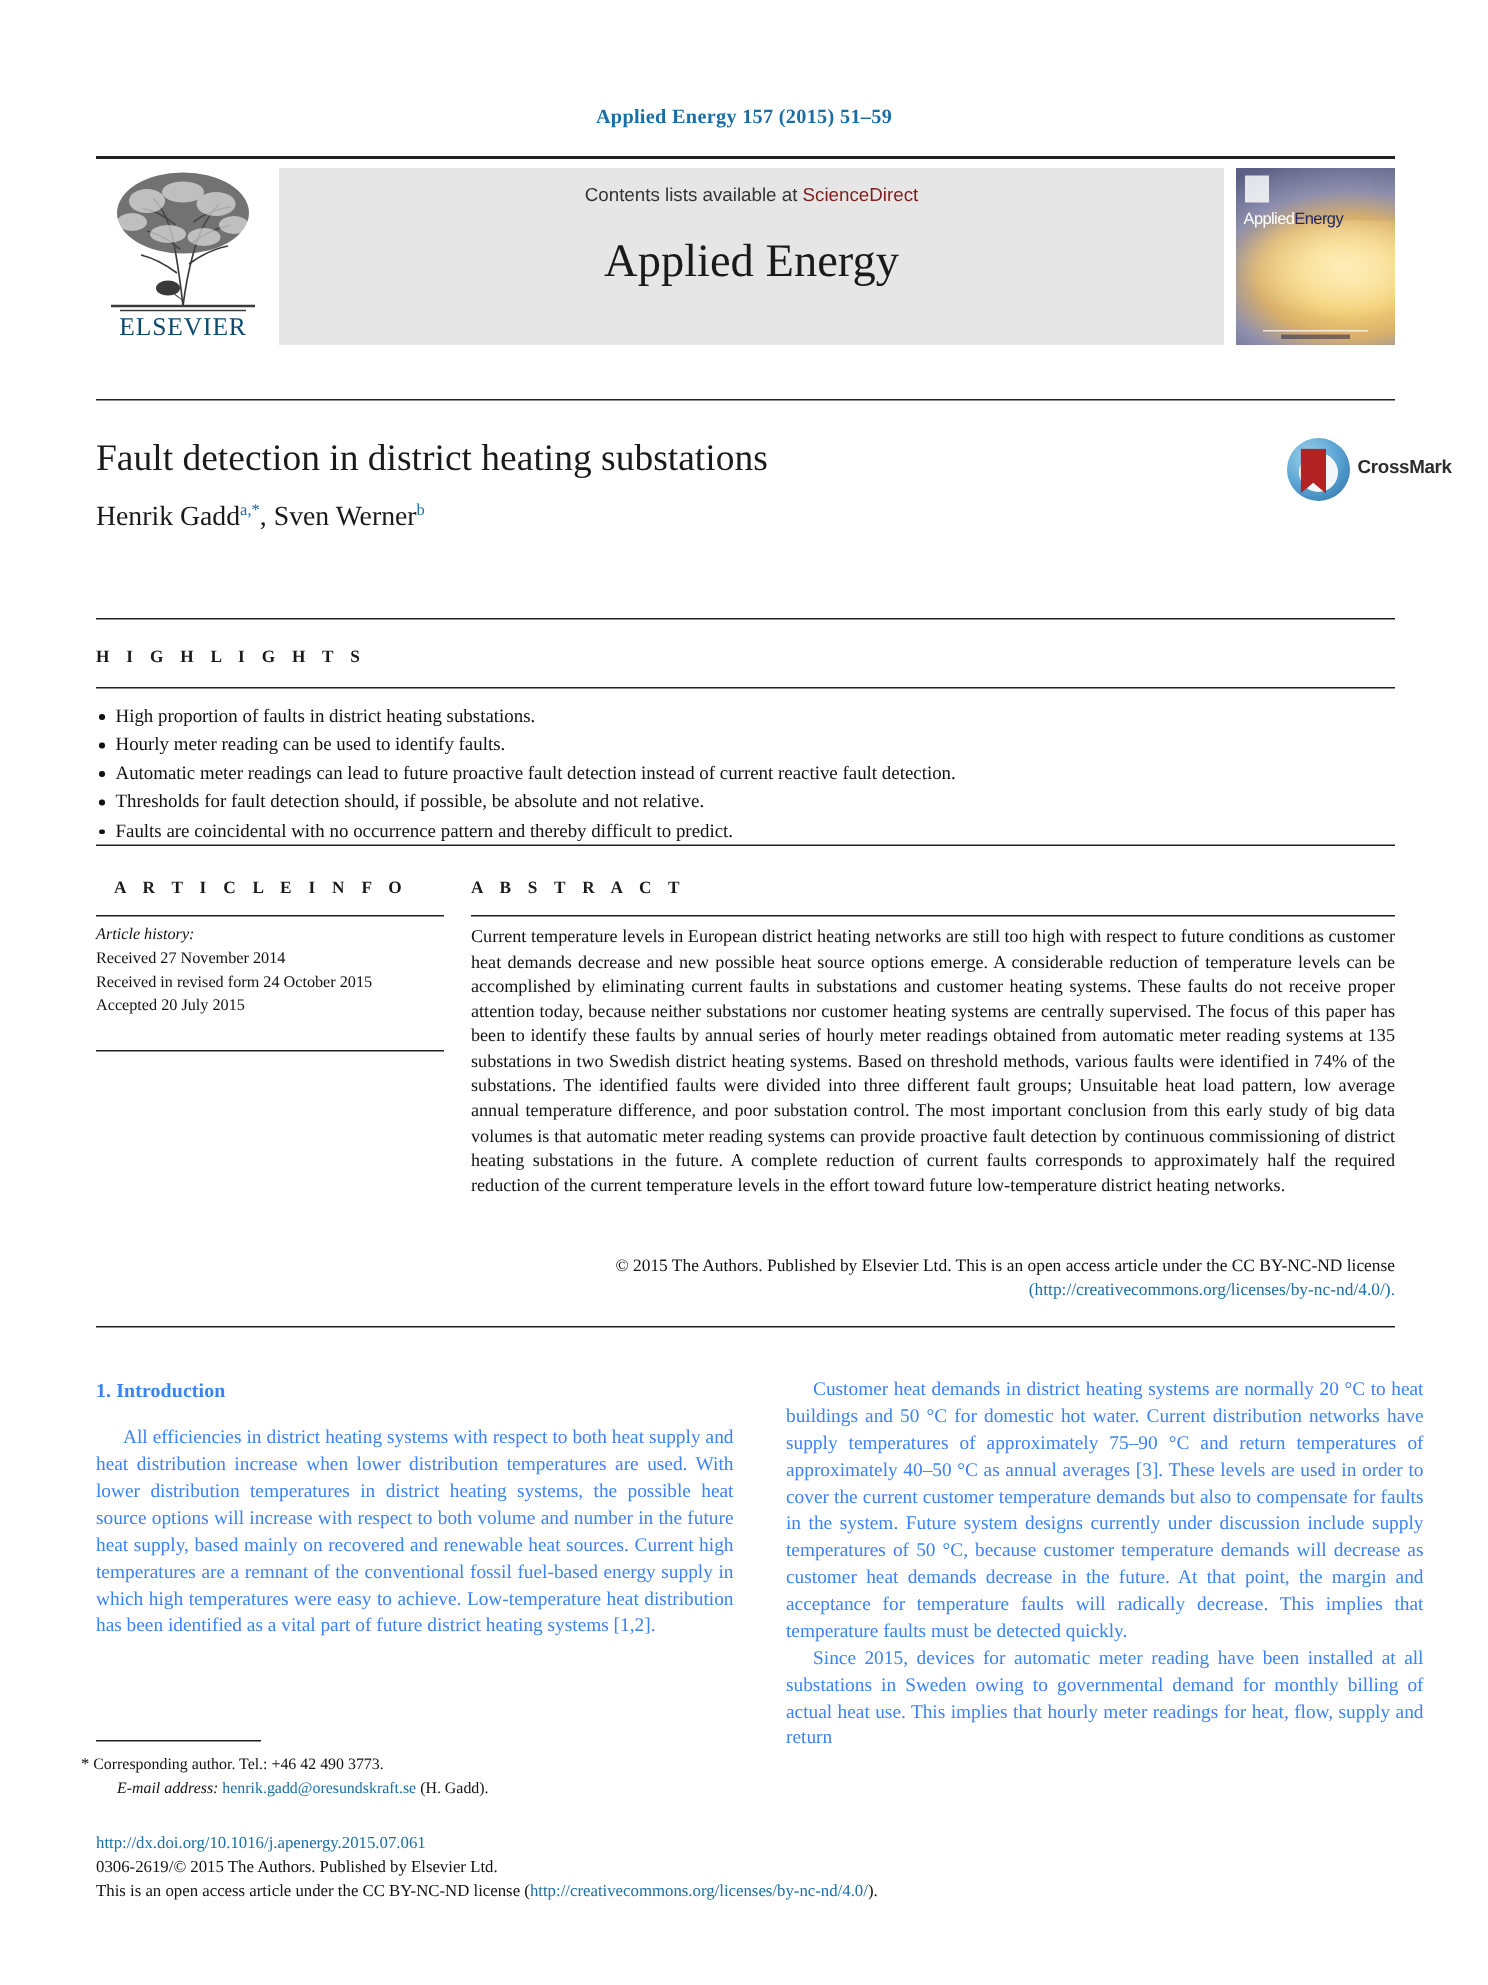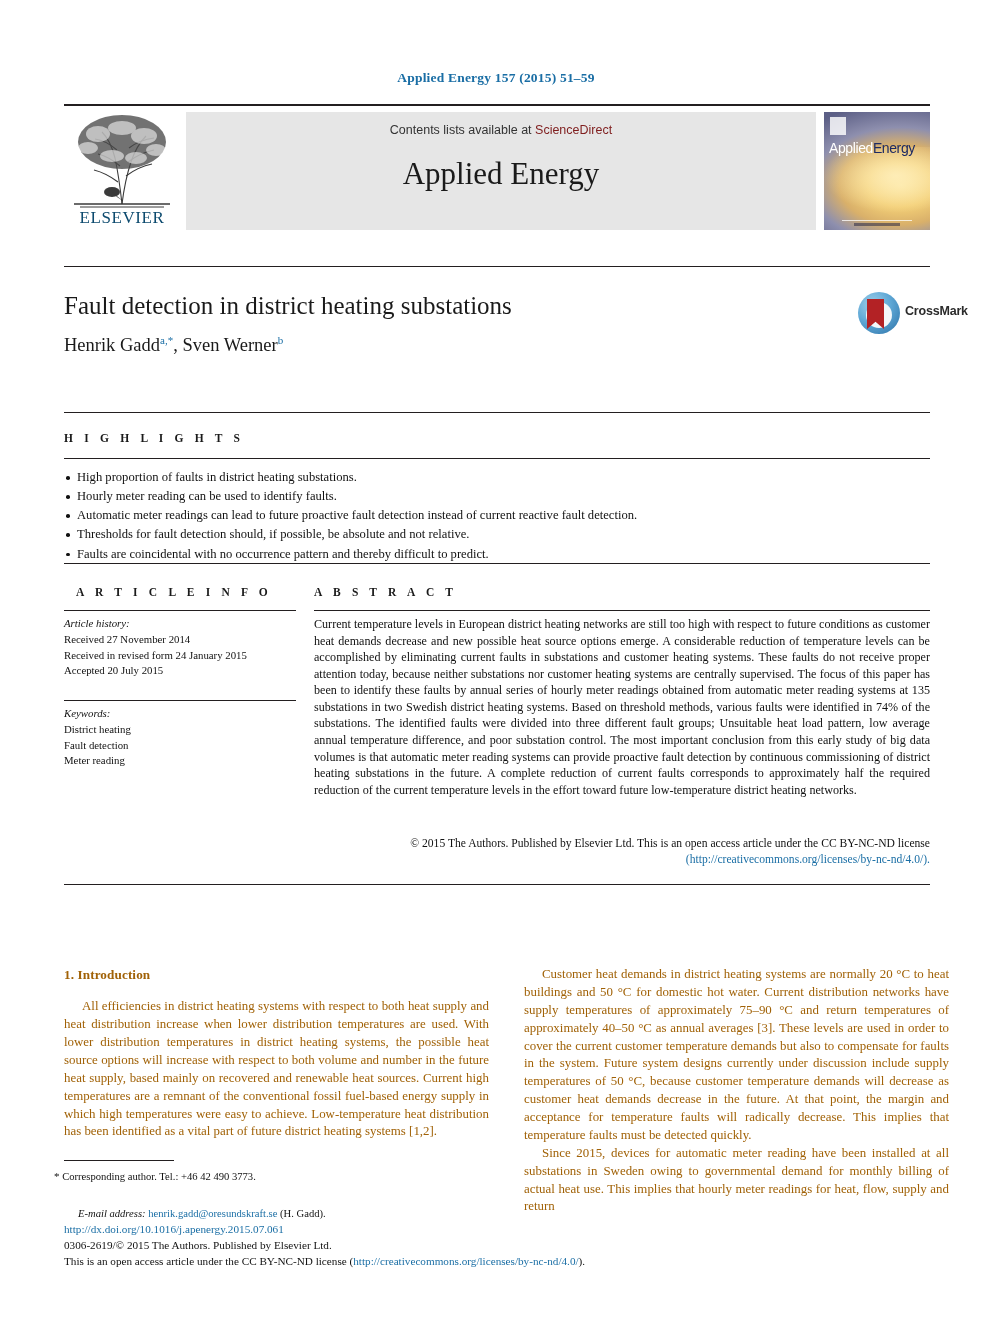--- a/index.html
+++ b/index.html
@@ -120,21 +120,21 @@
   .cover-sheen {
     position:absolute; left:-10%; top:30%;
     width:130%; height:60%;
     background: radial-gradient(ellipse at 60% 40%, rgba(255,240,190,.85), rgba(255,225,150,0) 62%);
   }
   .cover-title {
     position: absolute;
     left: 5px; top: 28px;
     width: 98px;
     font-family: "Liberation Sans", sans-serif;
-    font-size: 14px;
+    font-size: 11px;
     color: #ffffff;
     letter-spacing: -0.4px;
   }
   .cover-title .b { color: #1d2a63; }
   .cover-elsevier-mark {
     position:absolute; left:6px; top:5px;
     width:16px; height:18px;
     background:#ffffff;
     opacity:.82;
   }
@@ -318,23 +318,22 @@
   }
 
   
   .col {
     position:absolute;
     width: 425px;
     font-family:"Liberation Serif", serif;
     font-size:12.9px;
     line-height:1.385;
     text-align: justify;
-    color:#a16207;
+    color:#3b82f6;
     hyphens:auto;
-    margin-top:48px;
   }
   .col-left { left:64px; top:918px; }
   .col-right { left:524px; top:918px; }
   .col h2 {
     margin:0 0 14px 0;
     font-size:13.2px;
     font-weight:bold;
     letter-spacing:0.1px;
   }
   .col p { margin:0; text-indent:18px; }
@@ -347,21 +346,21 @@
   }
   .footnote {
     position:absolute; left:48px; top:1168px;
     width:425px;
     font-family:"Liberation Serif", serif;
     font-size:10.6px;
     line-height:1.5;
     color:#111;
   }
   .footnote .fn-line { padding-left:18px; text-indent:-12px; }
-  .footnote .fn-line2 { padding-left:30px;margin-top:21px; }
+  .footnote .fn-line2 { padding-left:30px; }
   .fn-star { font-size:11px; }
   .fn-em { font-style: italic; }
 
   .bottom-block {
     position:absolute; left:64px; top:1222px;
     width:700px;
     font-family:"Liberation Serif", serif;
     font-size:11.2px;
     line-height:1.42;
     color:#111;
@@ -459,30 +458,24 @@
   <div class="hl-rule-bot"></div>
 
   <div class="section-head ai-head">A R T I C L E   I N F O</div>
   <div class="section-head ab-head">A B S T R A C T</div>
   <div class="ai-rule"></div>
   <div class="ab-rule"></div>
 
   <div class="ai-body">
     <div class="ai-label">Article history:</div>
     <div>Received 27 November 2014</div>
-    <div>Received in revised form 24 January 2015</div>
+    <div>Received in revised form 24 October 2015</div>
     <div>Accepted 20 July 2015</div>
   </div>
   <div class="ai-rule2"></div>
-  <div class="ai-keywords">
-    <div class="ai-label">Keywords:</div>
-    <div>District heating</div>
-    <div>Fault detection</div>
-    <div>Meter reading</div>
-  </div>
 
   <div class="abstract">Current temperature levels in European district heating networks are still too high with respect to future conditions as customer heat demands decrease and new possible heat source options emerge. A considerable reduction of temperature levels can be accomplished by eliminating current faults in substations and customer heating systems. These faults do not receive proper attention today, because neither substations nor customer heating systems are centrally supervised. The focus of this paper has been to identify these faults by annual series of hourly meter readings obtained from automatic meter reading systems at 135 substations in two Swedish district heating systems. Based on threshold methods, various faults were identified in 74% of the substations. The identified faults were divided into three different fault groups; Unsuitable heat load pattern, low average annual temperature difference, and poor substation control. The most important conclusion from this early study of big data volumes is that automatic meter reading systems can provide proactive fault detection by continuous commissioning of district heating substations in the future. A complete reduction of current faults corresponds to approximately half the required reduction of the current temperature levels in the effort toward future low-temperature district heating networks.</div>
   <div class="copyright">
     <span class="l1">© 2015 The Authors. Published by Elsevier Ltd. This is an open access article under the CC BY-NC-ND license</span>
     <span class="l2 link">(http://creativecommons.org/licenses/by-nc-nd/4.0/).</span>
   </div>
   <div class="ab-rule-bot"></div>
 
   <div class="col col-left">
     <h2>1. Introduction</h2>

